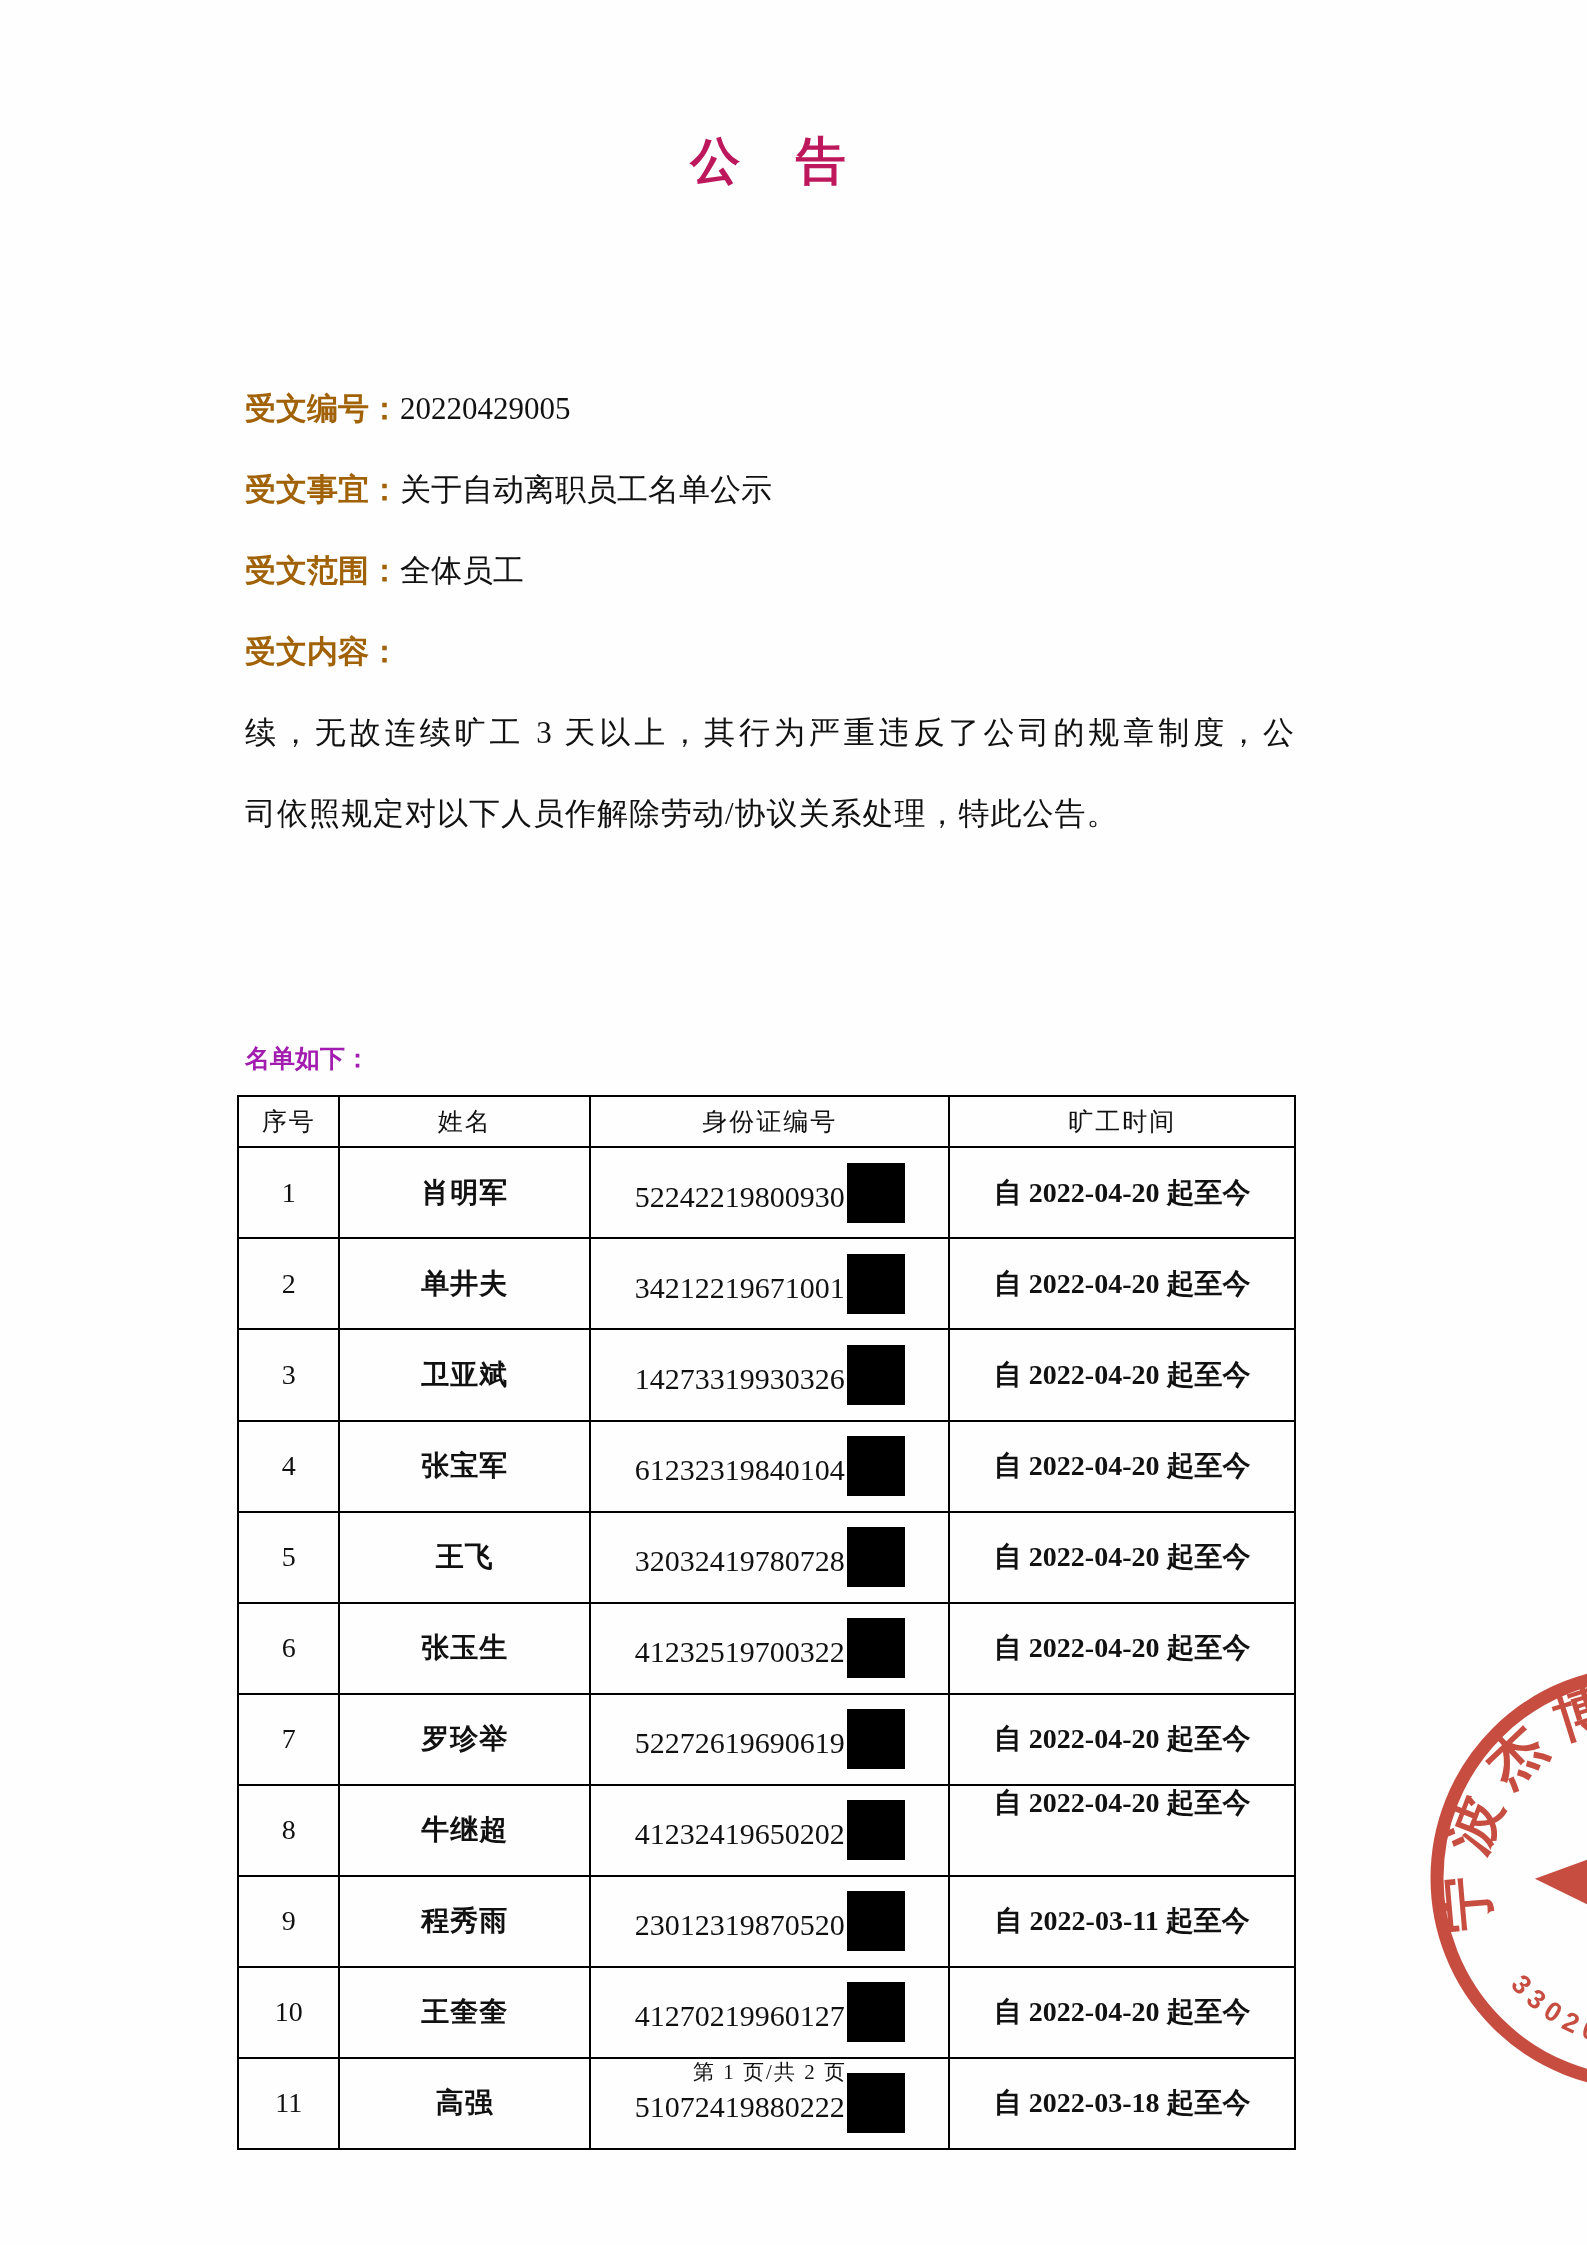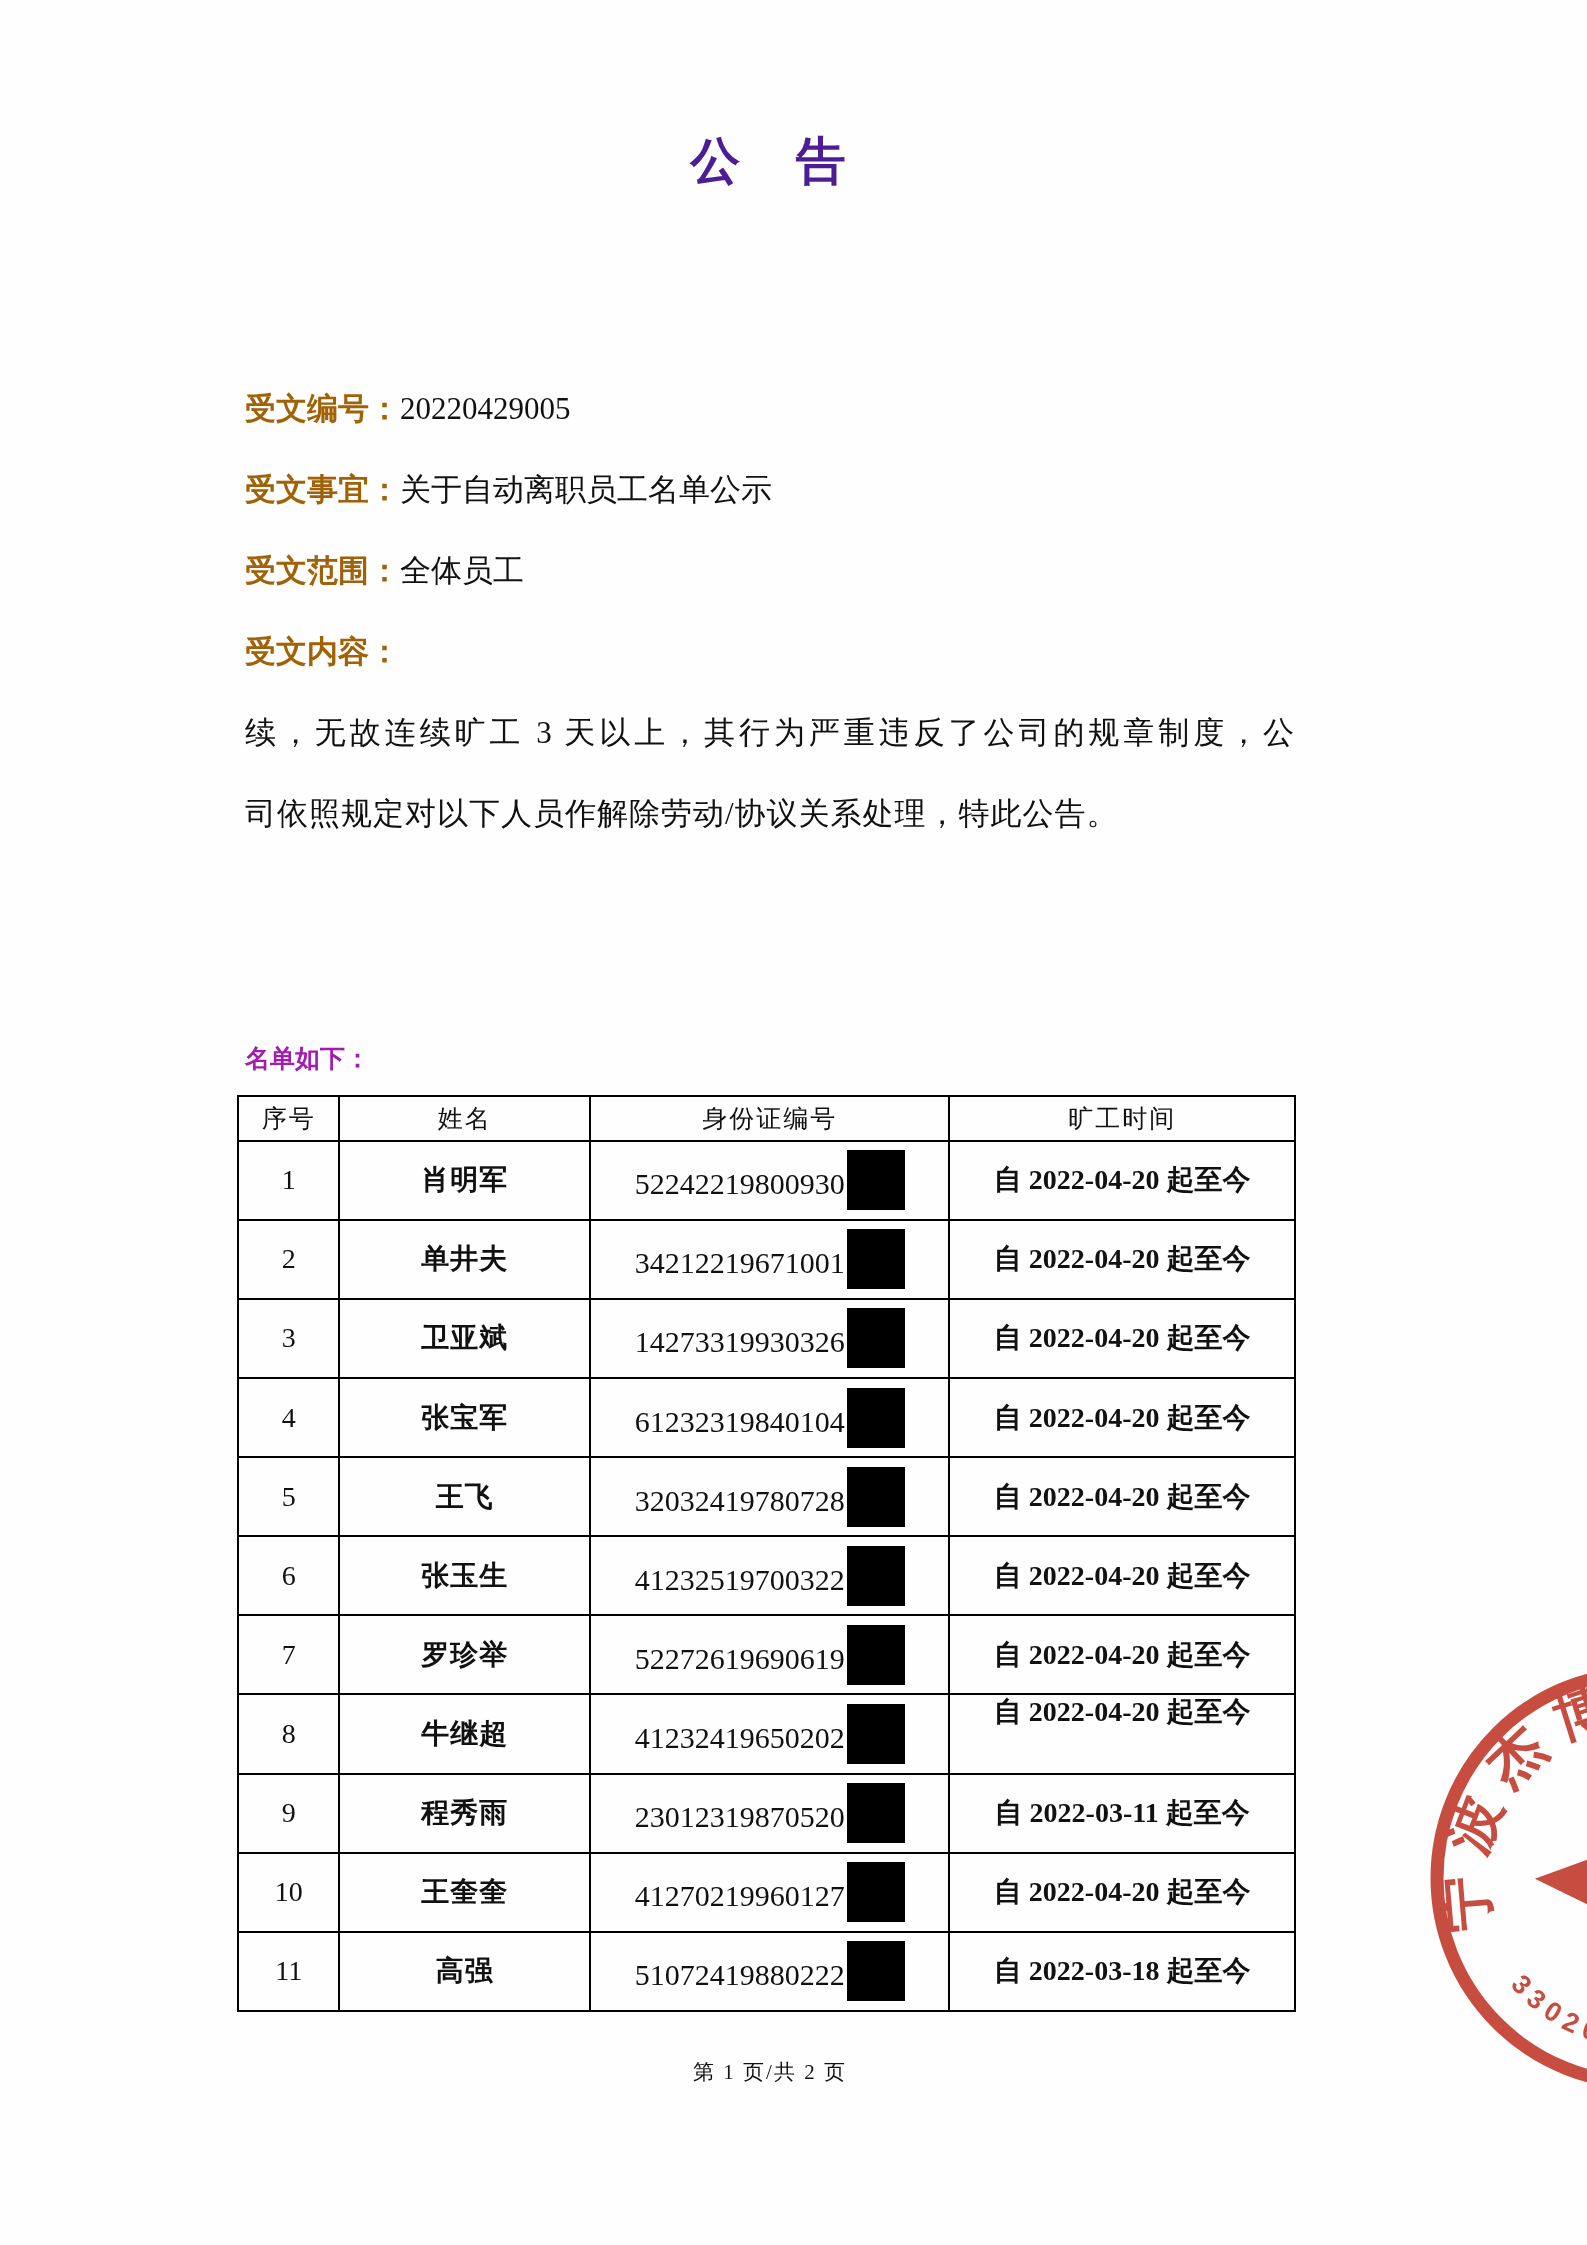--- a/index.html
+++ b/index.html
@@ -10,40 +10,40 @@
     background:#fefefe;
     overflow:hidden;
     font-family:"Liberation Serif","DejaVu Serif",serif;
     color:#111;
   }
   .doc-title{
     position:absolute;left:245px;top:128px;width:1050px;
     text-align:center;
     font-size:50px;font-weight:bold;
     word-spacing:0.7em;letter-spacing:4px;
-    color:#4c1d95;
+    color:#be185d;
   }
   .meta-block{position:absolute;left:245px;top:368px;width:1050px;}
   .meta-line{height:81px;line-height:81px;font-size:31px;white-space:nowrap;}
   .meta-label{font-weight:bold;color:#a16207;}
   .meta-value{font-weight:normal;}
   .salutation{height:81px;line-height:81px;font-size:31px;}
   .body-line{
     height:81px;line-height:81px;font-size:31px;letter-spacing:1px;
     text-align:justify;text-align-last:justify;
   }
   .body-line.indent{text-indent:2em;}
   .body-line.last{text-align:left;text-align-last:left;}
   .list-label{
     position:absolute;left:245px;top:1042px;
     font-size:25px;font-weight:bold;color:#a21caf;
   }
   table.roster{
     position:absolute;left:237px;top:1095px;
-    width:1059px;height:917px;
+    width:1059px;height:1055px;
     border-collapse:collapse;table-layout:fixed;
   }
   table.roster td{
     border:2px solid #000;
     text-align:center;vertical-align:middle;
     padding:0;overflow:hidden;
   }
   td.h{font-size:25px;letter-spacing:2px;font-weight:normal;}
   td.no{font-size:28px;}
   td.nm{font-size:28px;font-weight:bold;letter-spacing:1px;}

